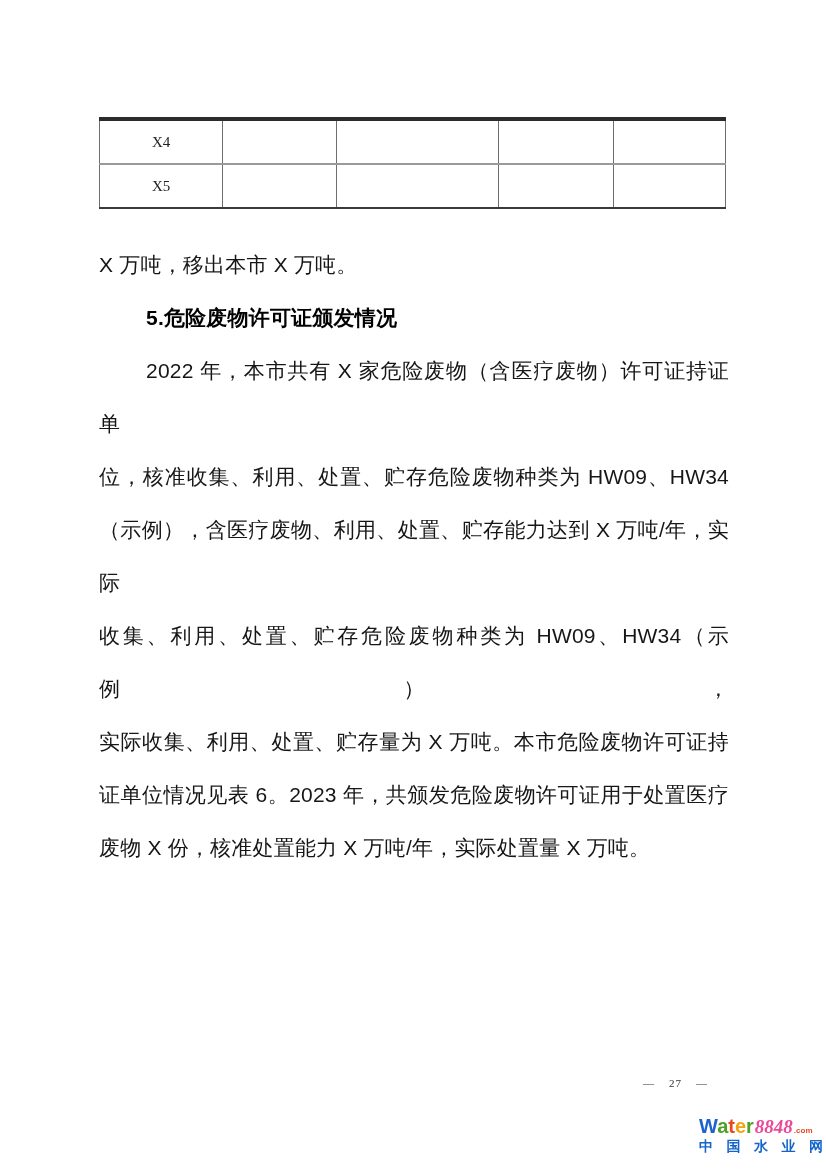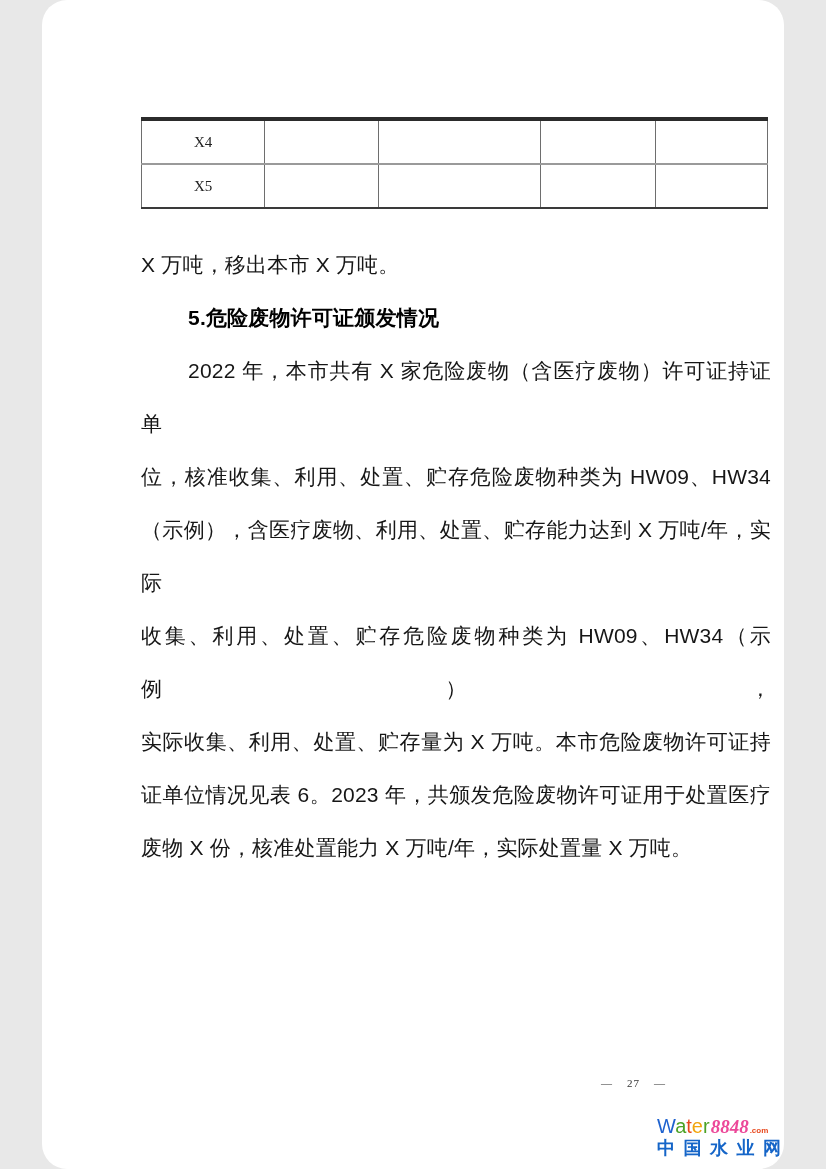--- a/index.html
+++ b/index.html
@@ -1,19 +1,19 @@
 <!DOCTYPE html>
 <html><head>
 <meta charset="utf-8">
 <style>
   html,body{margin:0;padding:0;background:#e8e8e8;}
   .page{
-    position:relative;width:742px;height:1169px;margin:0 auto;
+    position:relative;width:826px;height:1169px;margin:0 auto;
     background:#ffffff;overflow:hidden;
-    font-family:"Liberation Sans",sans-serif;color:#1b1b1b;border-radius:25px;
+    font-family:"Liberation Sans",sans-serif;color:#1b1b1b;
   }
   
   .cont-table{
     position:absolute;left:99px;top:117px;width:627px;
     border-collapse:collapse;table-layout:fixed;
     border-left:1px solid #3a3a3a;border-right:1px solid #3a3a3a;
     border-bottom:2px solid #3a3a3a;border-top:4px solid #2b2b2b;
   }
   .cont-table td{
     height:42px;border:1px solid #6e6e6e;
@@ -39,28 +39,28 @@
     font-family:"Liberation Serif",serif;font-size:11px;color:#333;
     letter-spacing:1px;
   }
   .pageno .dash{padding:0 14px;}
   
   .logo{
     position:absolute;right:3px;top:1116px;width:124px;
     font-family:"Liberation Sans",sans-serif;line-height:1;
   }
   .logo-top{display:flex;align-items:baseline;}
-  .logo-water{font-weight:normal;font-size:20px;letter-spacing:0;}
+  .logo-water{font-weight:bold;font-size:20px;letter-spacing:0;}
   .logo-num{
     font-family:"Liberation Serif",serif;font-style:italic;
     font-weight:bold;font-size:19px;margin-left:1px;
   }
   .logo-tld{font-size:8px;font-weight:bold;margin-left:1px;}
   .logo-sub{
-    margin-top:3px;font-weight:bold;font-size:18px;
+    margin-top:3px;font-weight:bold;font-size:14px;
     text-align:justify;text-align-last:justify;width:100%;
   }
 </style>
 </head>
 <body>
 
 <div class="page">
 
   <table class="cont-table">
     <colgroup>

